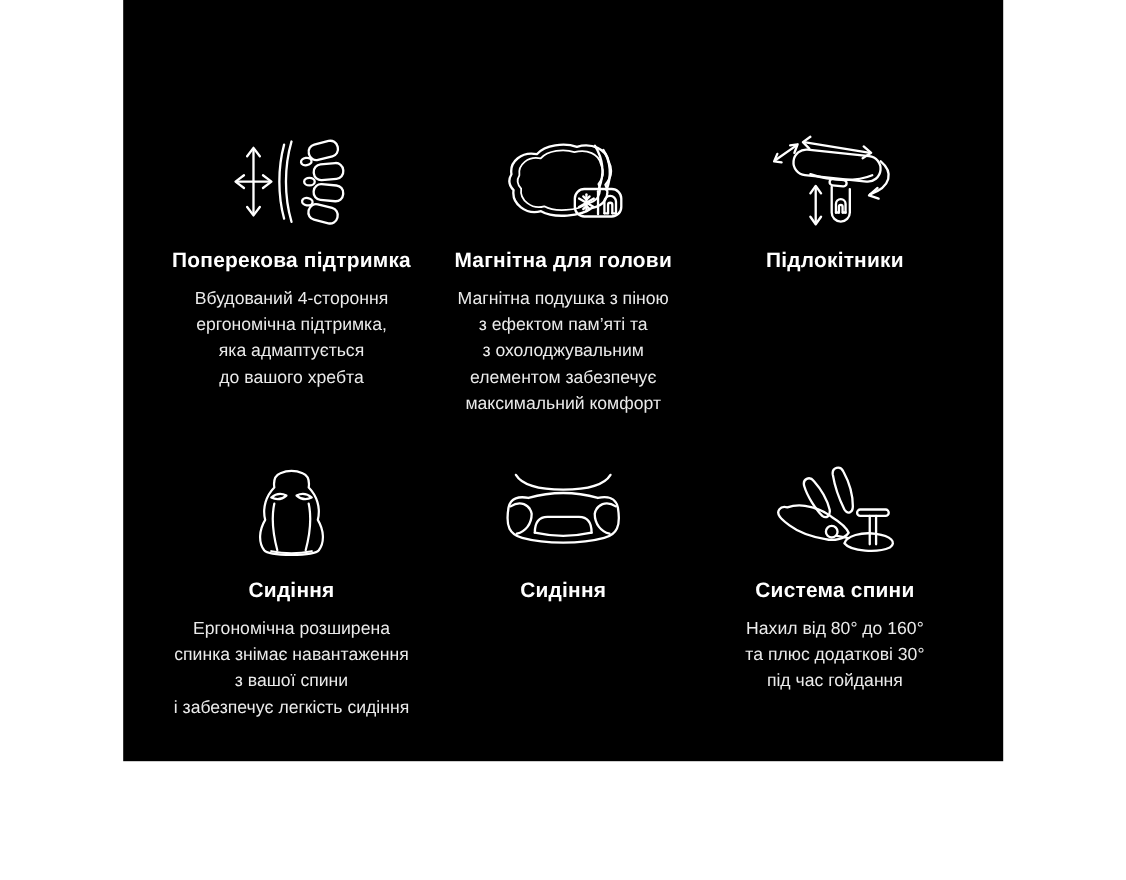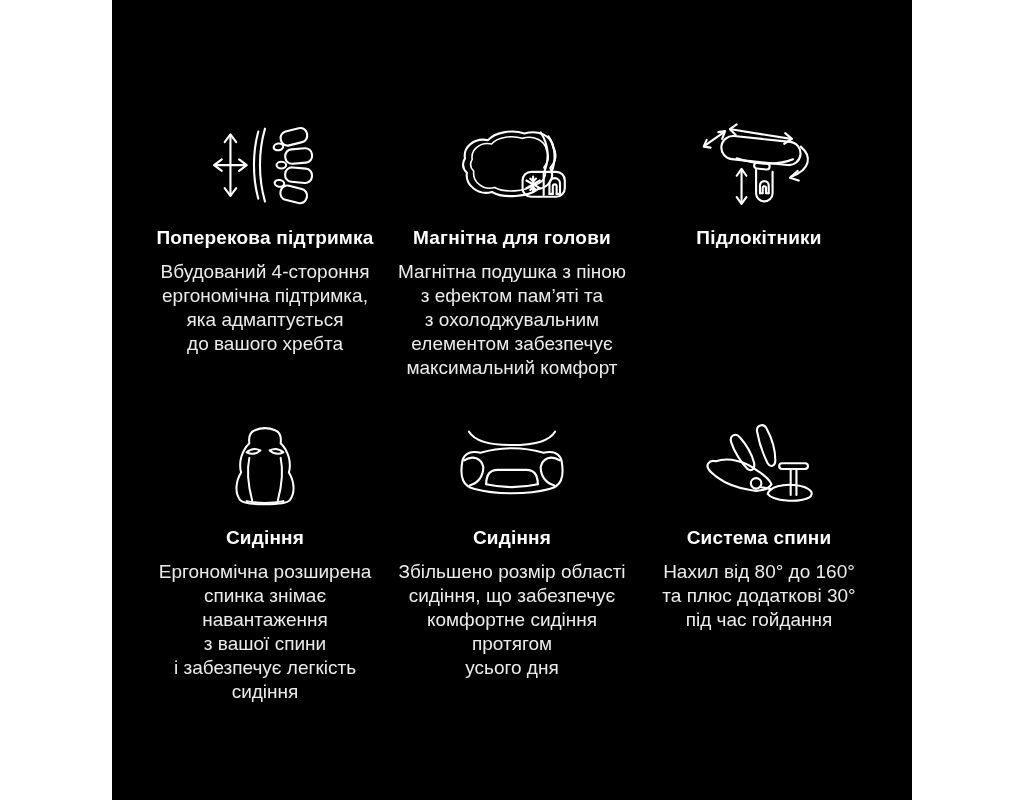--- a/index.html
+++ b/index.html
@@ -11,21 +11,21 @@
     --icon-stroke:#ffffff;
   }
   *{margin:0;padding:0;box-sizing:border-box;}
   html,body{width:1024px;height:800px;}
   body{
     background:var(--page-bg);
     font-family:"Liberation Sans","DejaVu Sans",sans-serif;
     overflow:hidden;
   }
   .panel{
-    width:800px;height:800px;
+    width:800px;height:692px;
     margin:0 auto;
     background:var(--panel-bg);
   }
   .grid{
     display:grid;
     grid-template-columns:repeat(3,247px);
     justify-content:center;
     padding-top:118px;
   }
   .cell{
@@ -51,21 +51,21 @@
   .title{
     margin-top:8px;
     font-size:19px;
     line-height:24px;
     font-weight:bold;
     color:var(--title-color);
     letter-spacing:.2px;
   }
   .desc{
     margin-top:10px;
-    font-size:19px;
+    font-size:16px;
     line-height:24px;
     color:var(--body-color);
     white-space:pre-line;
   }
 </style>
 </head>
 <body>
 
 <div class="panel">
   <div class="grid">
@@ -173,24 +173,20 @@
         <svg width="126" height="86" viewBox="0 0 130 90">
           <path d="M20,7 C26,17 44,21 65,21 C86,21 104,17 110,7"></path>
           <path d="M13,38 C10,56 14,64 26,67 C48,73 82,73 104,67 C116,64 120,56 117,38 C115,29 107,27 98,29 C77,23 53,23 32,29 C23,27 15,29 13,38 Z"></path>
           <path d="M15,37 C24,31 33,35 35,44 C35,54 29,61 21,63"></path>
           <path d="M115,37 C106,31 97,35 95,44 C95,54 101,61 109,63"></path>
           <path d="M38,62 C38,52 42,47 50,47 L80,47 C88,47 92,52 92,62"></path>
           <path d="M38,62 Q65,68 92,62"></path>
         </svg>
       </div>
       <h3 class="title">Сидіння</h3>
-      <p class="desc">Збільшено розмір області
-сидіння, що забезпечує
-комфортне сидіння протягом
-усього дня</p>
     </div>
 
     <div class="cell">
       <div class="icon-wrap">
         <svg width="126" height="96" viewBox="0 0 130 100">
           <path d="M13,52 C9,47 13,41 20,43 C34,38 52,44 62,52 C70,57 76,62 78,67 C74,73 64,75 56,73 C44,71 30,66 22,60 C18,57 15,55 13,52 Z"></path>
           <path d="M36,23 C34,16 41,13 45,18 C53,27 58,37 60,45 C61,51 57,54 53,51 C47,45 39,33 36,23 Z"></path>
           <path d="M63,12 C62,5 70,3 73,9 C79,20 82,32 82,42 C82,48 77,50 74,45 C70,37 65,24 63,12 Z"></path>
           <circle cx="62" cy="66" r="5.5"></circle>
           <path d="M67,70 L78,72"></path>

